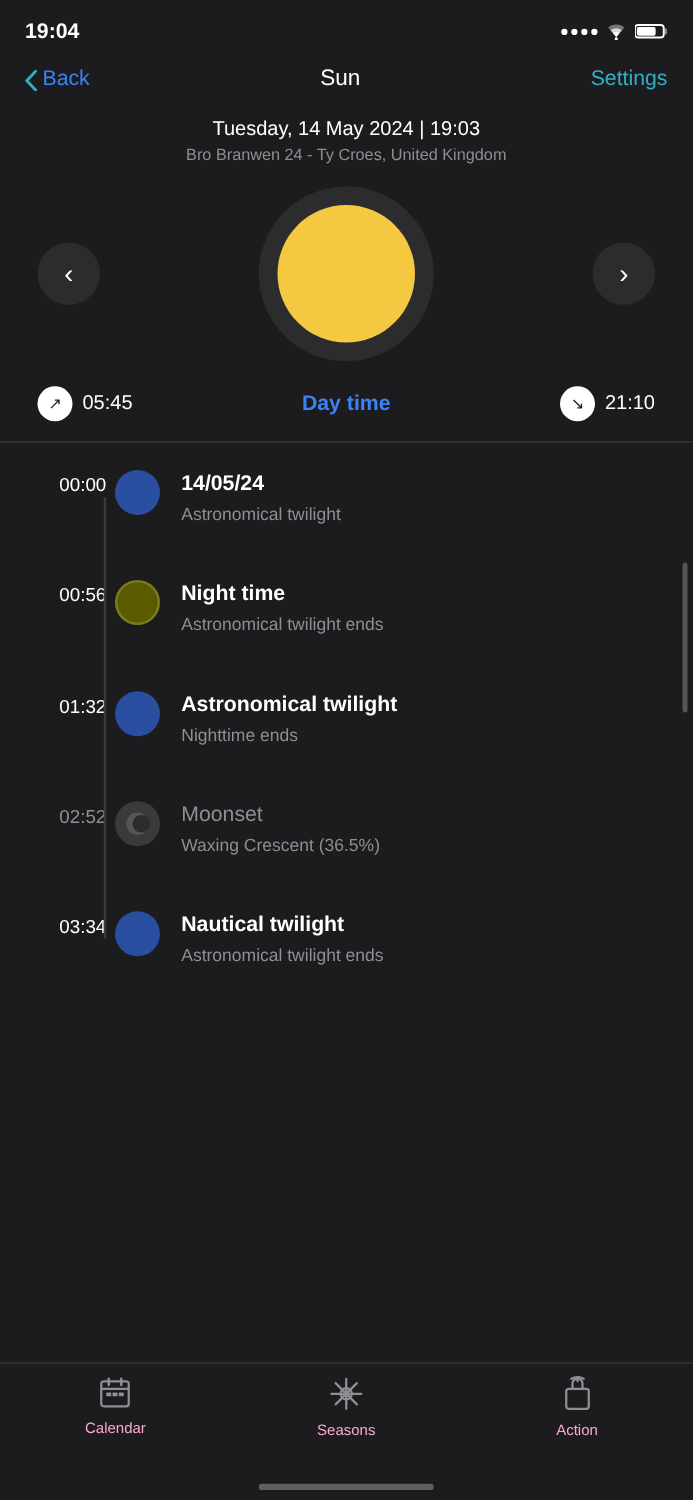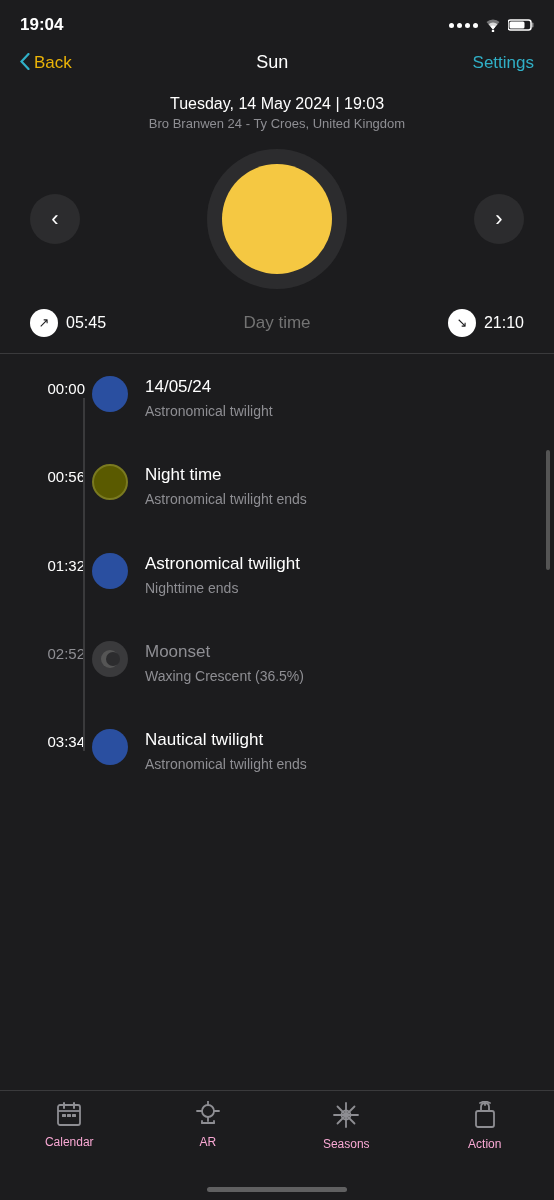--- a/index.html
+++ b/index.html
@@ -37,24 +37,24 @@
     .dot { width: 5px; height: 5px; border-radius: 50%; background: #fff; }
 
     
     .nav-bar {
       display: flex;
       justify-content: space-between;
       align-items: center;
       padding: 8px 20px 12px;
     }
     .nav-back {
-      color: #eab308;
+      color: #3b82f6;
       font-size: 17px;
       display: flex;
-      align-items: flex-start;
+      align-items: flex-end;
       gap: 4px;
       cursor: pointer;
     }
     .nav-title {
       font-size: 18px;
       font-weight: 400;
       color: #fff;
     }
     .nav-settings {
       color: #30b0c7;
@@ -134,22 +134,22 @@
       border-radius: 50%;
       background: #fff;
       display: flex;
       align-items: center;
       justify-content: center;
       color: #1c1c1e;
       font-size: 14px;
     }
     .day-time-label {
       font-size: 17px;
-      color: #737373;
-      font-weight: 400;
+      color: #3b82f6;
+      font-weight: 700;
     }
 
     
     .divider {
       height: 1px;
       background: #3a3a3c;
       margin: 0;
     }
 
     
@@ -219,21 +219,21 @@
       font-size: 18px;
     }
     .dot-nautical { background: #2a4fa0; }
 
     .timeline-content {
       flex: 1;
       padding-left: 10px;
     }
     .timeline-title {
       font-size: 17px;
-      font-weight: 400;
+      font-weight: 700;
       color: #fff;
       line-height: 1.3;
     }
     .timeline-title.dim {
       color: #8e8e93;
       font-weight: 400;
     }
     .timeline-subtitle {
       font-size: 14px;
       color: #8e8e93;
@@ -451,35 +451,20 @@
         <line x1="8" y1="2" x2="8" y2="7" stroke="#8e8e93" stroke-width="2" stroke-linecap="round"></line>
         <line x1="18" y1="2" x2="18" y2="7" stroke="#8e8e93" stroke-width="2" stroke-linecap="round"></line>
         <rect x="6" y="13" width="4" height="3" rx="0.5" fill="#8e8e93"></rect>
         <rect x="11" y="13" width="4" height="3" rx="0.5" fill="#8e8e93"></rect>
         <rect x="16" y="13" width="4" height="3" rx="0.5" fill="#8e8e93"></rect>
       </svg>
     </div>
     <span class="tab-label">Calendar</span>
   </div>
 
-  <div class="tab-item tab-inactive">
-    <div class="tab-icon">
-      <svg width="28" height="26" viewBox="0 0 28 26">
-        <circle cx="14" cy="10" r="6" fill="none" stroke="#8e8e93" stroke-width="1.8"></circle>
-        <line x1="14" y1="0" x2="14" y2="4" stroke="#8e8e93" stroke-width="1.8" stroke-linecap="round"></line>
-        <line x1="14" y1="16" x2="14" y2="20" stroke="#8e8e93" stroke-width="1.8" stroke-linecap="round"></line>
-        <line x1="3" y1="10" x2="8" y2="10" stroke="#8e8e93" stroke-width="1.8" stroke-linecap="round"></line>
-        <line x1="20" y1="10" x2="25" y2="10" stroke="#8e8e93" stroke-width="1.8" stroke-linecap="round"></line>
-        <line x1="8" y1="22" x2="20" y2="22" stroke="#8e8e93" stroke-width="1.8" stroke-linecap="round"></line>
-        <line x1="8" y1="22" x2="8" y2="20" stroke="#8e8e93" stroke-width="1.8" stroke-linecap="round"></line>
-        <line x1="20" y1="22" x2="20" y2="20" stroke="#8e8e93" stroke-width="1.8" stroke-linecap="round"></line>
-      </svg>
-    </div>
-    <span class="tab-label">AR</span>
-  </div>
 
   <div class="tab-item tab-inactive">
     <div class="tab-icon">
       <svg width="28" height="28" viewBox="0 0 28 28">
         <path d="M14 2 L14 26 M2 14 L26 14 M5.5 5.5 L22.5 22.5 M22.5 5.5 L5.5 22.5" stroke="#8e8e93" stroke-width="1.8" stroke-linecap="round"></path>
         <circle cx="14" cy="14" r="4.5" fill="none" stroke="#8e8e93" stroke-width="1.8"></circle>
       </svg>
     </div>
     <span class="tab-label">Seasons</span>
   </div>

